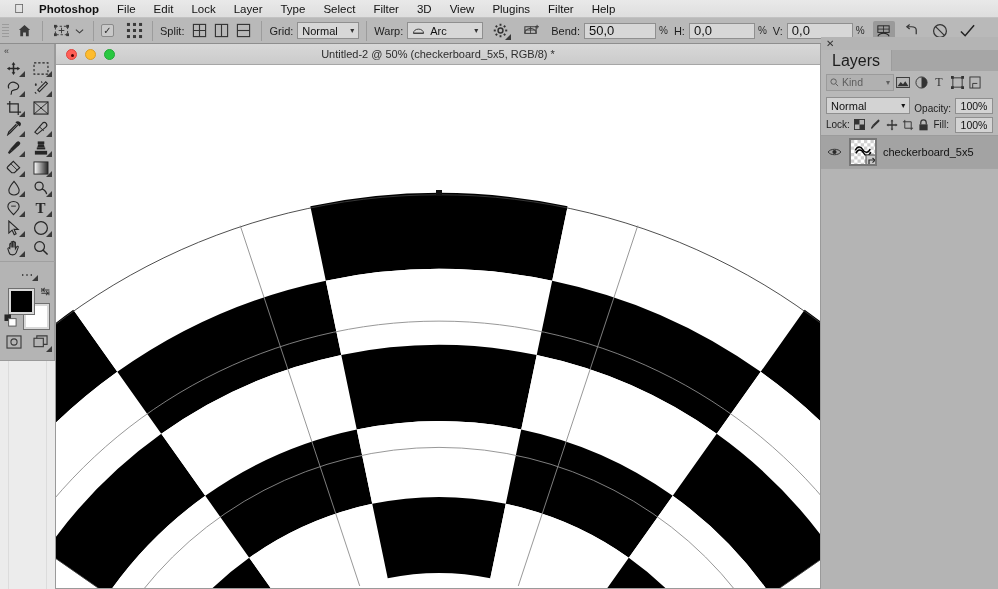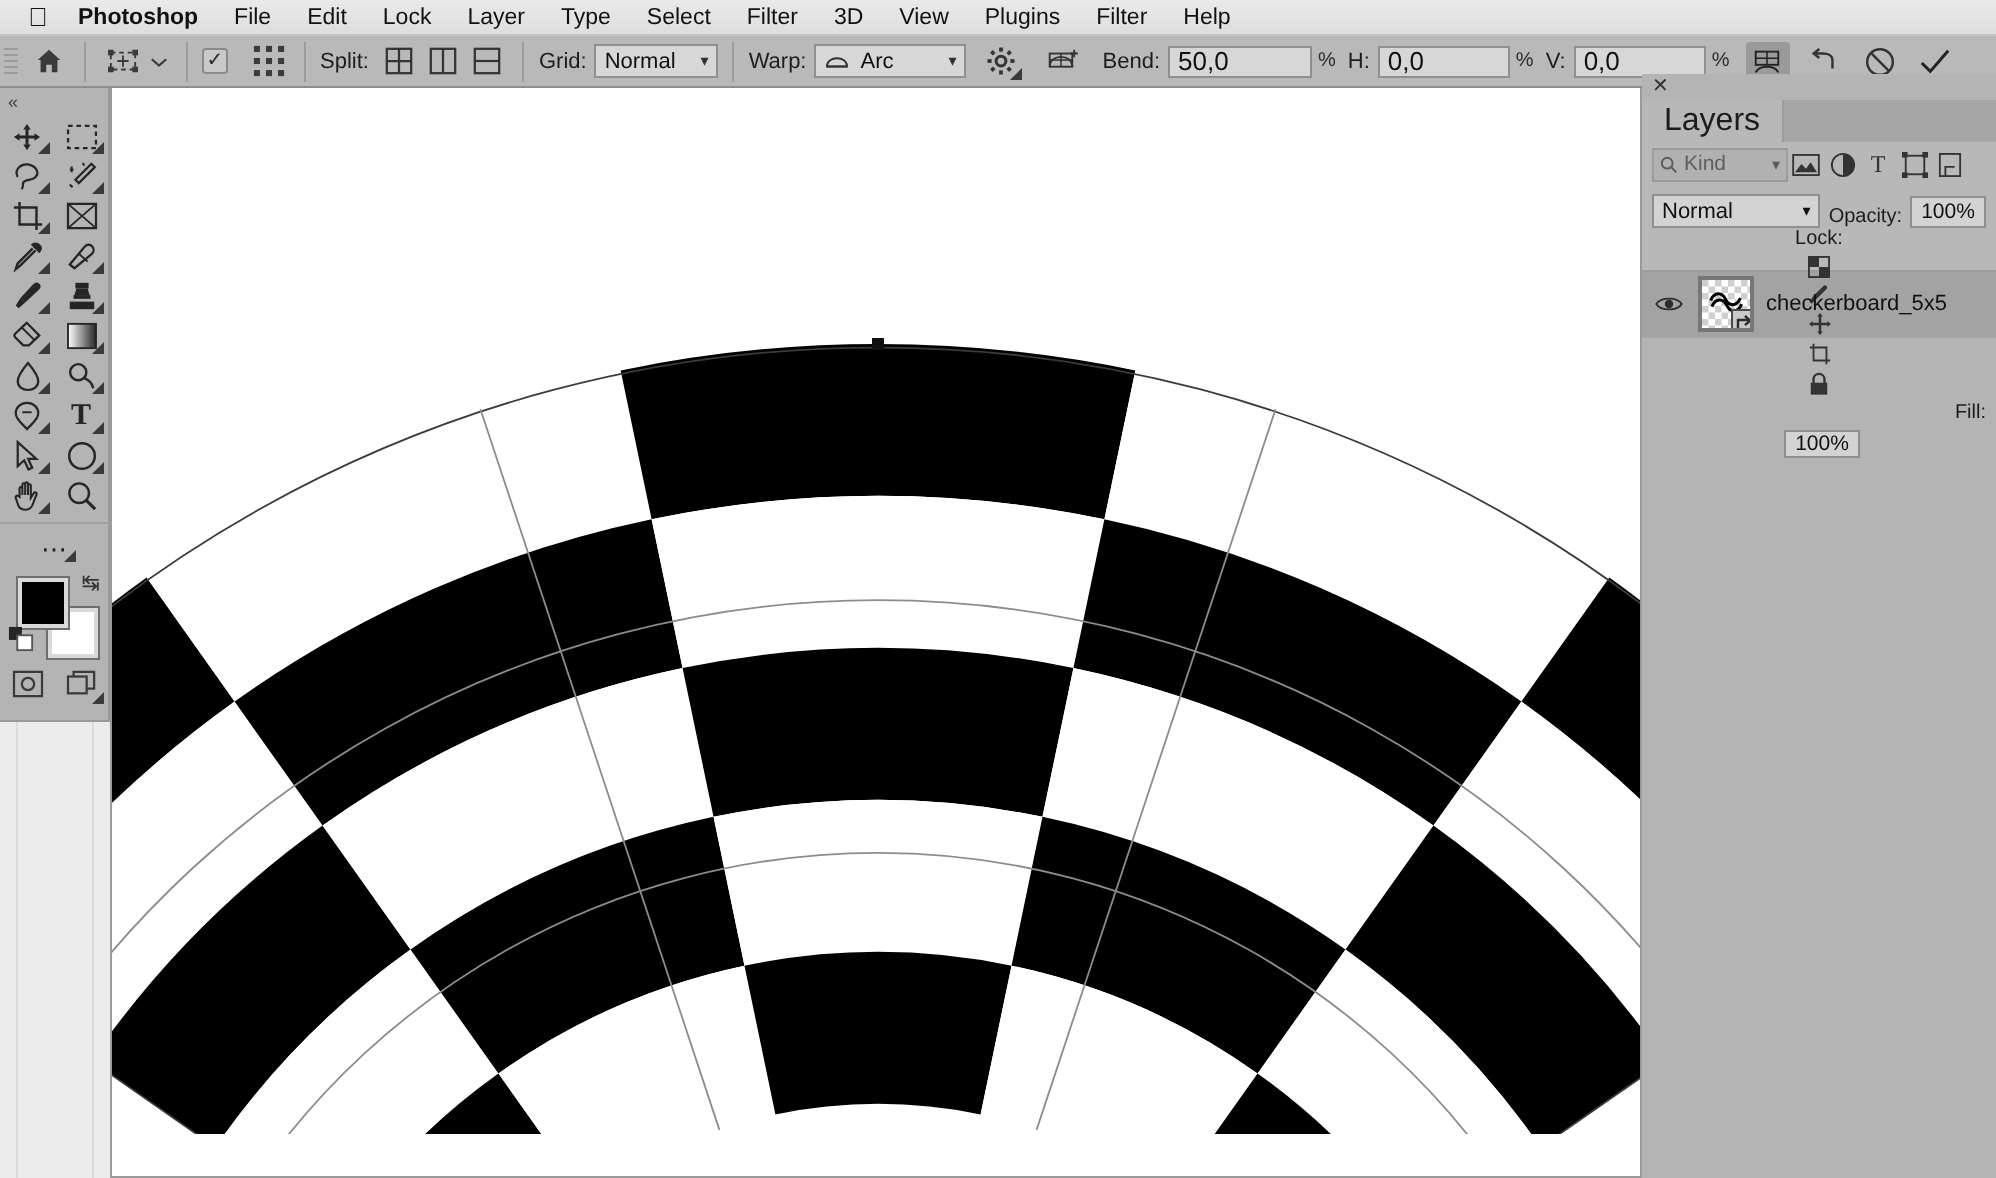--- a/index.html
+++ b/index.html
@@ -129,21 +129,21 @@
   .blend-select {
     width: 102px; height: 17px; background: #d3d3d3; border: 1px solid #8f8f8f;
     display: flex; align-items: center; padding: 0 4px; font-size: 11px; color: #111;
   }
   .blend-select .caret { margin-left: auto; font-size: 8px; }
   .small-label { font-size: 10px; color: #1c1c1c; white-space: nowrap; }
   .num-field {
     background: #d3d3d3; border: 1px solid #8f8f8f; height: 16px; min-width: 38px;
     font-size: 10.5px; color: #111; display: flex; align-items: center; justify-content: center;
   }
-  .lock-row { height: 21px; display: flex; align-items: center; padding: 0 5px; gap: 3px; flex-direction: column; }
+  .lock-row { height: 21px; display: flex; align-items: center; padding: 0 5px; gap: 3px; }
   .lock-row .fic { width: 15px; }
   .layer-list { border-top: 1px solid #9c9c9c; }
   .layer-row {
     height: 33px; display: flex; align-items: center; gap: 6px;
     border-bottom: 1px solid #a4a4a4; padding-left: 4px; background: #b8b8b8;
   }
   .layer-row.selected { background: #a3a3a3; }
   .eye { width: 18px; display: flex; align-items: center; justify-content: center; color: #2a2a2a; }
   .thumb { width: 28px; height: 28px; border: 1px solid #5d5d5d; background: #fff; position: relative; overflow: hidden; }
   .thumb.sel-border { border: 2px solid #777; }
@@ -518,20 +518,28 @@
             <path d="M4 3.5 L4 1 L15 1 L15 10 L11 10" fill="none" stroke="#3a3a3a" stroke-width="1.2"></path>
           </svg>
         <span class="tri"></span>
       </div>
     </div>
   </div>
 
   <div class="leftstrip"></div>
 
   <div class="docwin">
+    <div class="doc-titlebar">
+      <div class="traffic">
+        <div class="tl red"></div>
+        <div class="tl yellow"></div>
+        <div class="tl green"></div>
+      </div>
+      <div class="doc-title">Untitled-2 @ 50% (checkerboard_5x5, RGB/8) *</div>
+    </div>
 
     <div class="canvas">
       <svg width="766" height="523" viewBox="0 0 766 523">
         <defs>
 
           <clipPath id="fanclip">
             <path d="M 383 760
                      m 0 0
                      M 105.6 522.3
                      A 368 368 0 0 1 660.4 522.3

